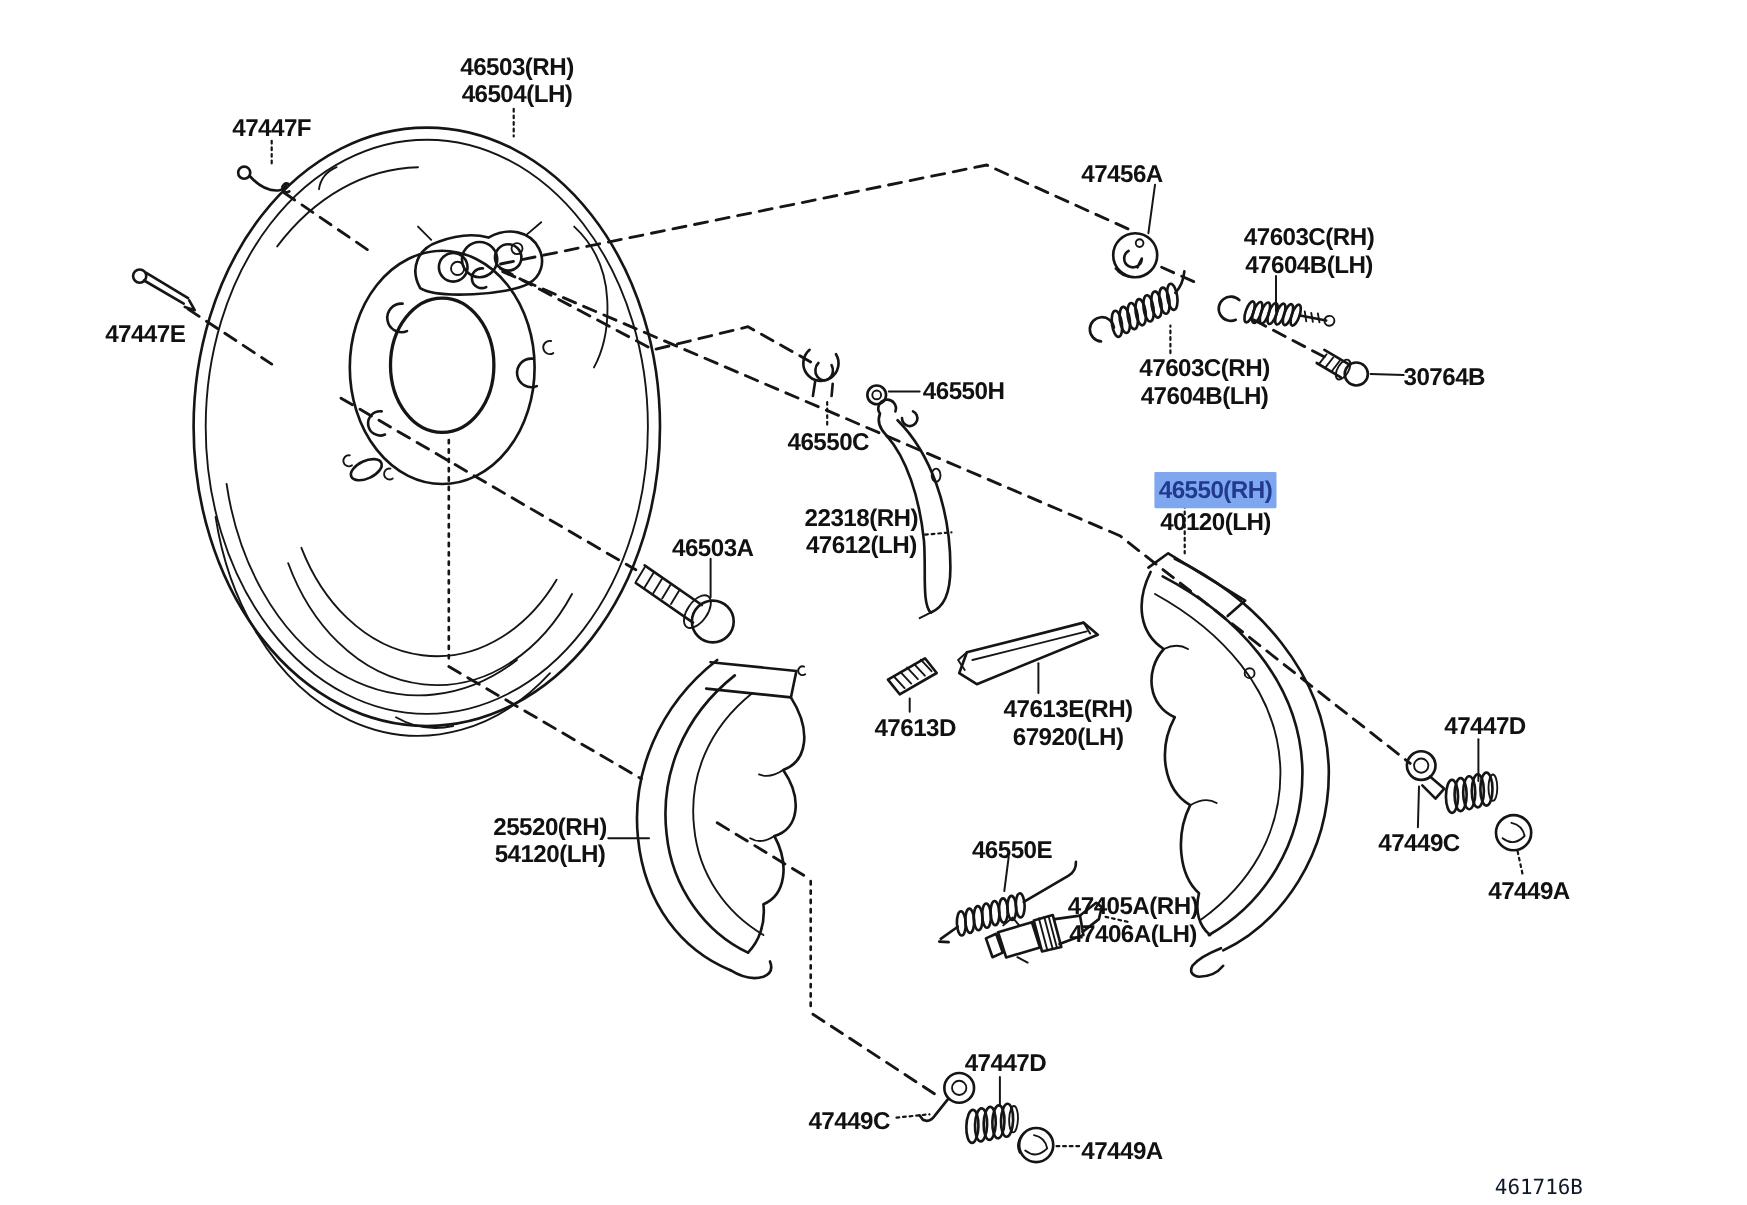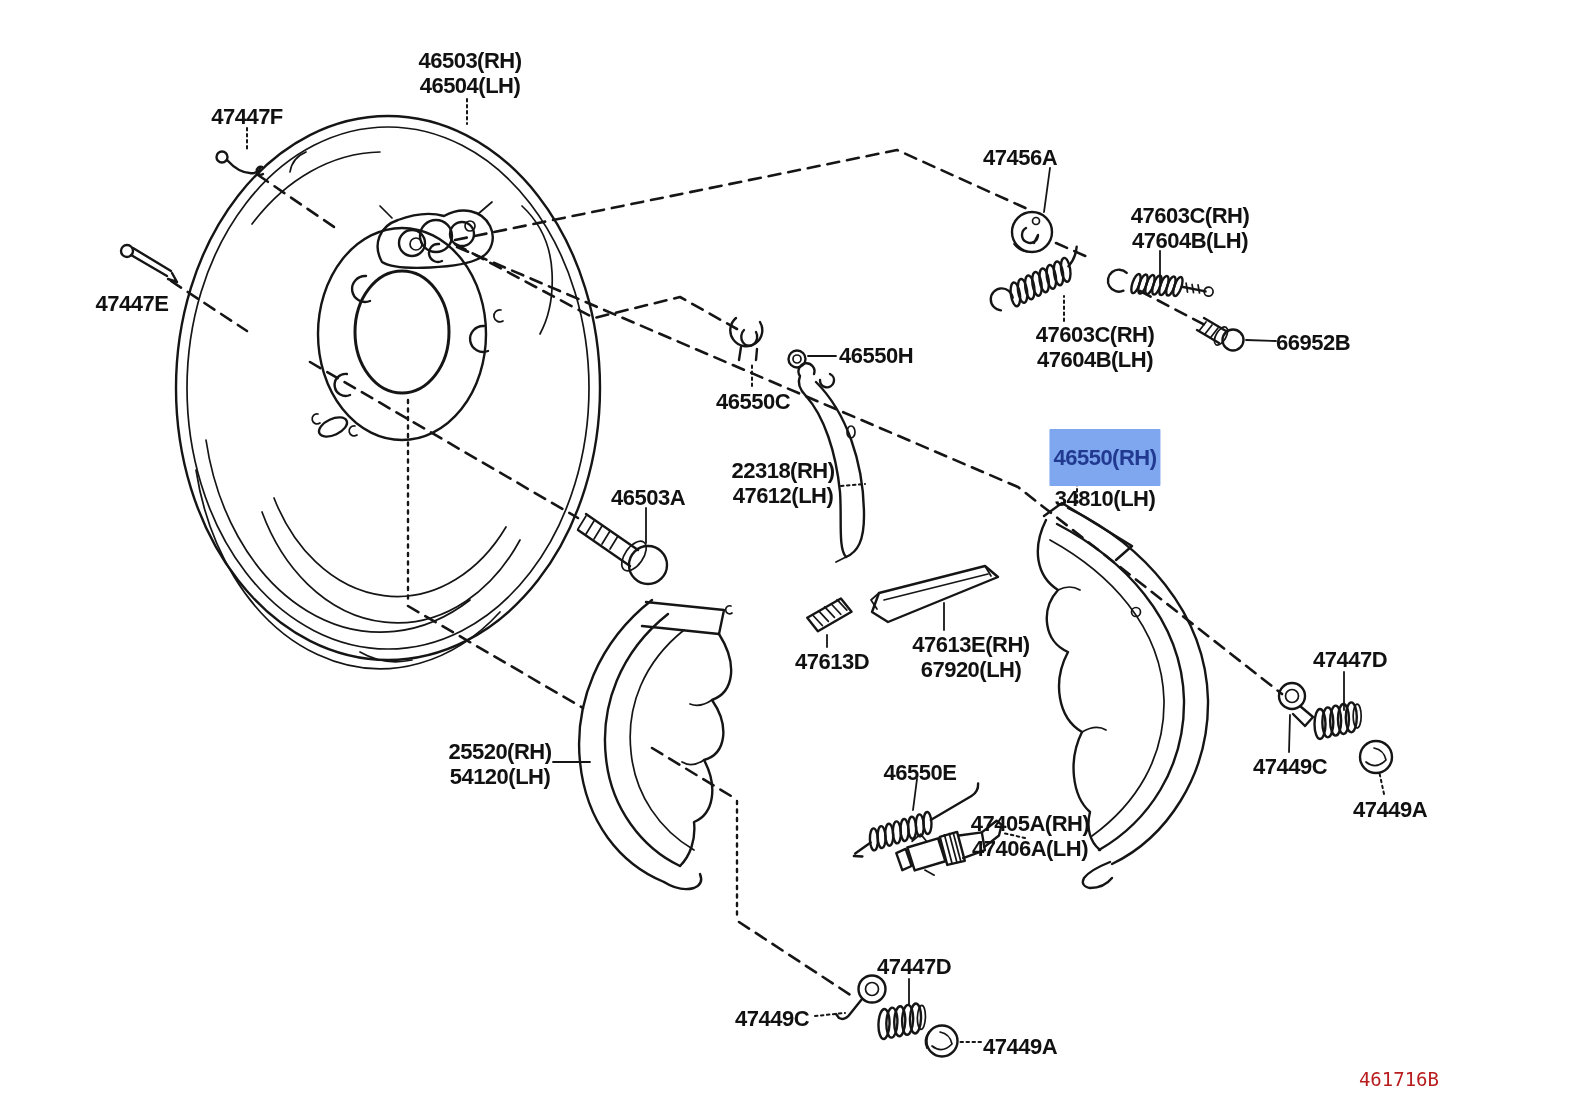--- a/index.html
+++ b/index.html
@@ -10,23 +10,23 @@
   .thin{stroke-width:1.7;}
   .thick{stroke-width:3;}
   .dash{stroke-dasharray:12 8;stroke-width:2.6;}
   .dot{stroke-dasharray:3 5.5;stroke-width:2.4;}
   .ldr{stroke-width:1.8;}
   .ldrdot{stroke-dasharray:2.5 3.5;stroke-width:2;}
   .label{position:absolute;transform:translateX(-50%);text-align:center;
          font-weight:700;font-size:22px;line-height:25px;letter-spacing:-0.5px;
          color:#111;white-space:nowrap;z-index:5;}
   .label .row{display:block;}
-  .hl{display:inline-block;padding:16px 4px;border-radius:1px;}
+  .hl{display:inline-block;padding:4px 4px;border-radius:1px;}
   .diagram-code{position:absolute;right:5px;top:1068px;
-         font-family:"DejaVu Sans Mono",monospace;font-size:19px;color:#b91c1c;z-index:5;}
+         font-family:"DejaVu Sans Mono",monospace;font-size:19px;color:#0f172a;z-index:5;}
 </style>
 </head>
 <body>
 
 <div class="stage">
 
 <svg width="1588" height="1095" viewBox="0 0 1588 1095">
 
   <g>
     <ellipse class="ln" cx="388" cy="388" rx="212" ry="272"></ellipse>
@@ -293,35 +293,35 @@
 </div>
 <div class="label" style="left:1190px;top:203px">
   <span class="row">47603C(RH)</span>
   <span class="row">47604B(LH)</span>
 </div>
 <div class="label" style="left:1095px;top:322px">
   <span class="row">47603C(RH)</span>
   <span class="row">47604B(LH)</span>
 </div>
 <div class="label" style="left:1313px;top:330px">
-  <span class="row">66952B</span>
+  <span class="row">30764B</span>
 </div>
 <div class="label" style="left:876px;top:343px">
   <span class="row">46550H</span>
 </div>
 <div class="label" style="left:753px;top:389px">
   <span class="row">46550C</span>
 </div>
 <div class="label" style="left:783px;top:458px">
   <span class="row">22318(RH)</span>
   <span class="row">47612(LH)</span>
 </div>
 <div class="label" style="left:1105px;top:429px">
   <span class="row"><span class="hl" style="background: rgb(126, 167, 239); color: rgb(33, 57, 143);">46550(RH)</span></span>
-  <span class="row">34810(LH)</span>
+  <span class="row">40120(LH)</span>
 </div>
 <div class="label" style="left:648px;top:485px">
   <span class="row">46503A</span>
 </div>
 <div class="label" style="left:971px;top:632px">
   <span class="row">47613E(RH)</span>
   <span class="row">67920(LH)</span>
 </div>
 <div class="label" style="left:832px;top:649px">
   <span class="row">47613D</span>

